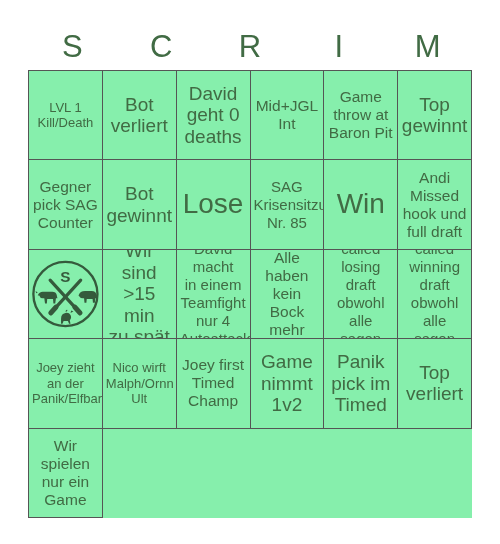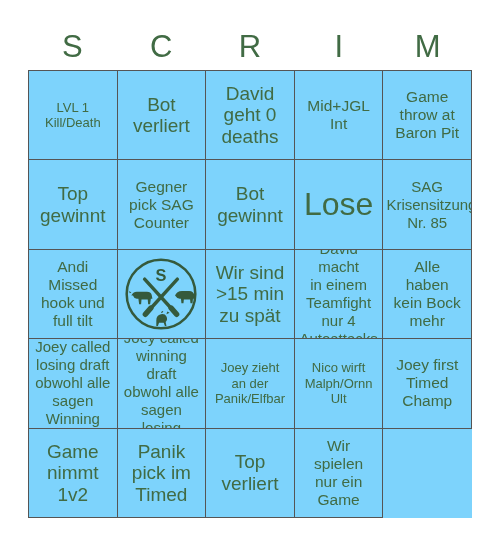--- a/index.html
+++ b/index.html
@@ -42,26 +42,26 @@
   }
 
   
   .bingo-grid {
     position: absolute;
     left: 28px;
     top: 70px;
     width: 444px;
     height: 448px;
     display: grid;
-    grid-template-columns: repeat(5, 1fr);
+    grid-template-columns: repeat(6, 1fr);
     grid-template-rows: repeat(5, 1fr);
     border-top: 1.5px solid #555555;
     border-left: 1.5px solid #555555;
     box-sizing: border-box;
-    background: #7dd3fc;
+    background: #86efac;
   }
   .cell {
     border-right: 1.5px solid #555555;
     border-bottom: 1.5px solid #555555;
     box-sizing: border-box;
     display: flex;
     align-items: center;
     justify-content: center;
     text-align: center;
     padding: 2px 3px;
@@ -69,21 +69,21 @@
     overflow: hidden;
   }
   .cell-text {
     display: block;
     width: 100%;
     line-height: 1.14;
     color: #416b44;
     white-space: pre-line;
   }
   
-  .sz-xl .cell-text { font-size: 32px; line-height: 1.1; }
+  .sz-xl .cell-text { font-size: 28px; line-height: 1.1; }
   .sz-lg .cell-text { font-size: 19px; line-height: 1.13; }
   .sz-md .cell-text { font-size: 15.5px; line-height: 1.16; }
   .sz-sm .cell-text { font-size: 13px; line-height: 1.18; }
   .sz-xs .cell-text { font-size: 15px; line-height: 1.2; }
 
   
   .cell-logo { padding: 0; }
   .logo-wrap {
     width: 78px;
     height: 78px;
@@ -141,25 +141,28 @@
 gewinnt</span>
       </div>
       <div class="cell sz-xl">
         <span class="cell-text">Lose</span>
       </div>
       <div class="cell sz-xs">
         <span class="cell-text">SAG
 Krisensitzung
 Nr. 85</span>
       </div>
+      <div class="cell sz-xl">
+        <span class="cell-text">Win</span>
+      </div>
       <div class="cell sz-md">
         <span class="cell-text">Andi
 Missed
 hook und
-full tilt</span>
+full draft</span>
       </div>
       <div class="cell cell-logo">
         <span class="logo-wrap">
           <svg viewBox="0 0 100 100" xmlns="http://www.w3.org/2000/svg">
             <circle cx="50" cy="50" r="44" fill="none" stroke="#355a3c" stroke-width="3.2"></circle>
             <g stroke="#355a3c" stroke-width="4.4" stroke-linecap="round">
               <line x1="29" y1="31" x2="70" y2="76"></line>
               <line x1="71" y1="31" x2="30" y2="76"></line>
             </g>
             <g stroke="#355a3c" stroke-width="7" stroke-linecap="round">

